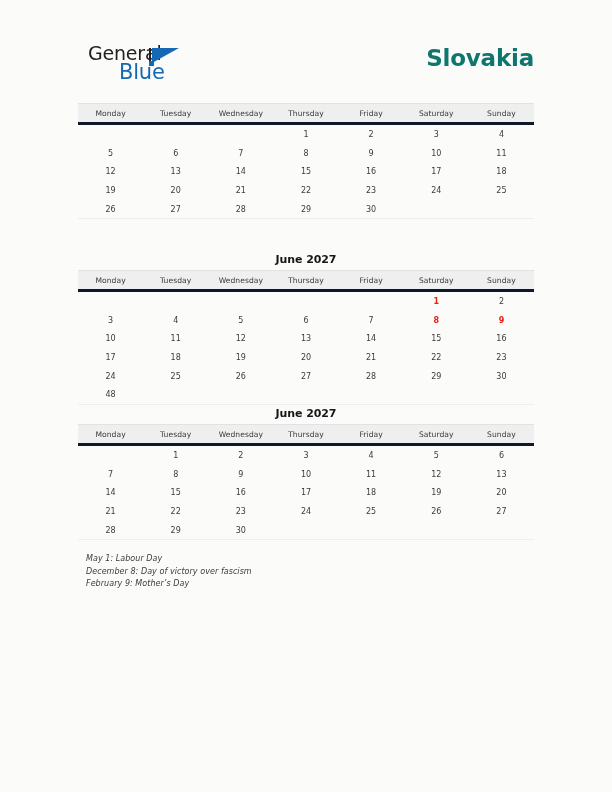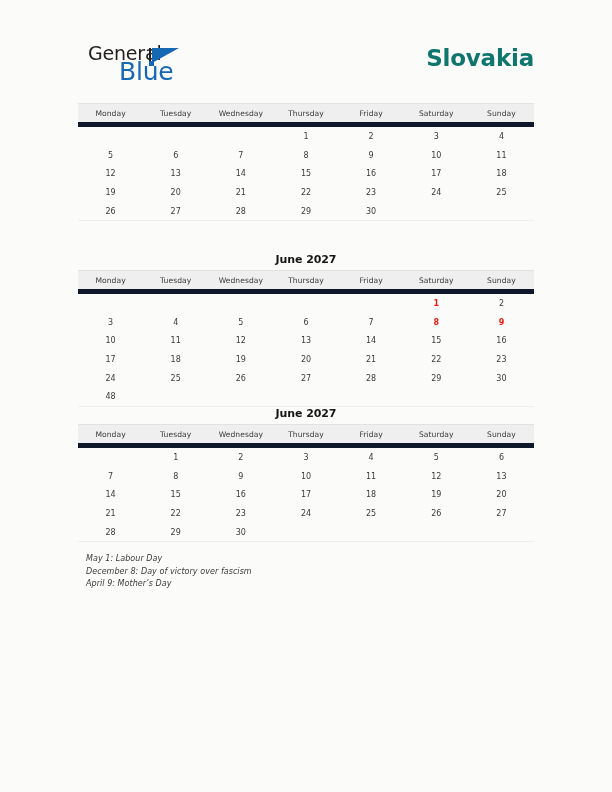--- a/index.html
+++ b/index.html
@@ -70,21 +70,21 @@
     left: 0px;
     top: 13px;
     width: 5px;
     height: 5px;
     background: #1569b4;
   }
   .logo-blue {
     position: absolute;
     left: 31px;
     top: 19px;
-    font-size: 25px;
+    font-size: 21px;
     letter-spacing: -0.2px;
     color: #1569b4;
     line-height: 22px;
   }
   .country-title {
     position: absolute;
     right: 0;
     top: 3px;
     font-size: 23px;
     font-weight: bold;
@@ -119,21 +119,21 @@
   }
   table.cal-table th {
     background: #efefef;
     font-size: 7.6px;
     font-weight: normal;
     color: #3a3a3a;
     height: 16px;
     text-align: center;
     vertical-align: middle;
     border-top: 1px solid #e2e2e2;
-    border-bottom: 5px solid #0f172a;
+    border-bottom: 3px solid #0f172a;
     letter-spacing: 0.05px;
   }
   table.cal-table td {
     height: 16.7px;
     font-size: 8px;
     text-align: center;
     vertical-align: middle;
     color: #3b3b3b;
     border: none;
   }
@@ -377,14 +377,14 @@
           <td class="empty"></td>
           <td class="empty"></td>
         </tr>
       </tbody>
   </table>
 </div>
 
 <div class="notes">
   <div class="note">May 1: Labour Day</div>
   <div class="note">December 8: Day of victory over fascism</div>
-  <div class="note">April 9: Mother’s Day</div>
+  <div class="note">February 9: Mother’s Day</div>
 </div>
 
 </body></html>

